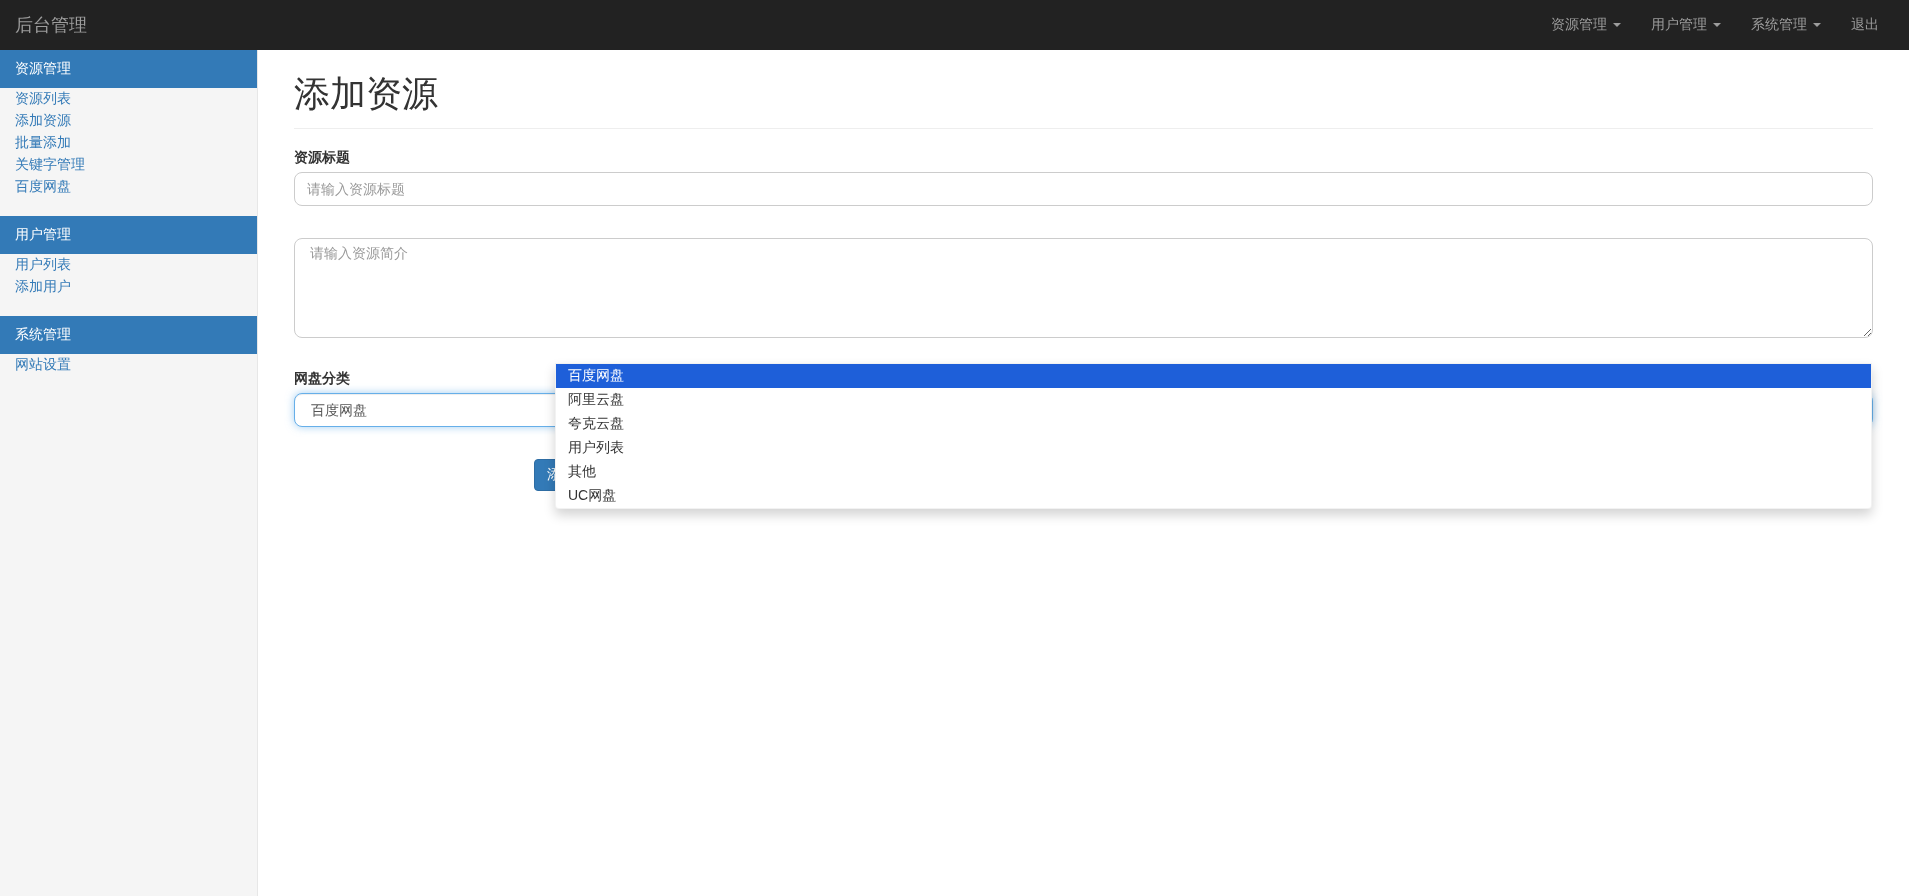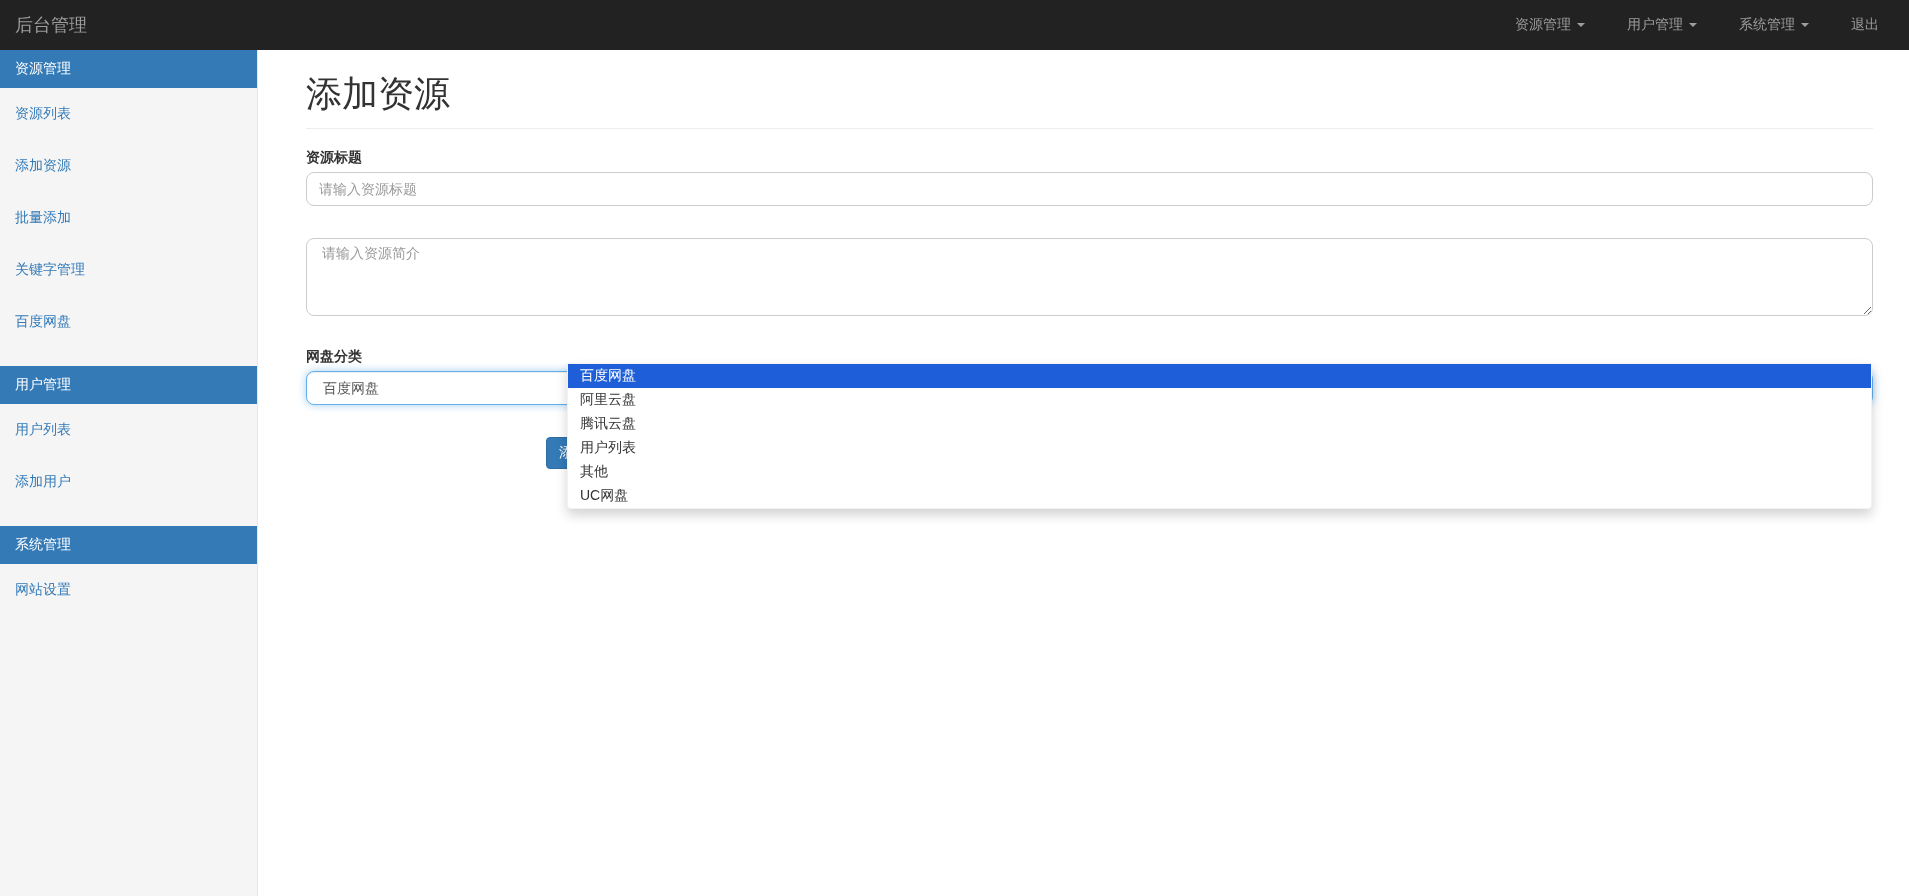--- a/index.html
+++ b/index.html
@@ -1,38 +1,38 @@
 <!DOCTYPE html>
 <html><head>
 <meta charset="utf-8">
 <style>
-  * { box-sizing: border-box; margin: 0; padding: 0; gap: 12px; }
+  * { box-sizing: border-box; margin: 0; padding: 0; }
   body { font-family: "Helvetica Neue", Helvetica, Arial, "Microsoft YaHei", sans-serif; font-size: 14px; color: #333; background: #fff; }
   
   .navbar { background: #222; color: #9d9d9d; height: 50px; display: flex; justify-content: space-between; align-items: stretch; }
   .navbar-brand { padding: 15px; font-size: 18px; color: #9d9d9d; text-decoration: none; display: flex; align-items: center; }
   .navbar-right { display: flex; list-style: none; margin-right: 15px; }
   .navbar-right li { display: flex; align-items: center; }
   .navbar-right a { color: #9d9d9d; padding: 15px; text-decoration: none; display: flex; align-items: center; gap: 4px; }
   .caret { display: inline-block; width: 0; height: 0; border-left: 4px solid transparent; border-right: 4px solid transparent; border-top: 4px solid #9d9d9d; margin-left: 2px; }
   
   .layout { display: flex; height: calc(100vh - 50px); }
   .sidebar { width: 258px; background: #f5f5f5; border-right: 1px solid #e7e7e7; flex-shrink: 0; }
   .sidebar-header { background: #337ab7; color: #fff; padding: 10px 15px; font-size: 14px; }
-  .sidebar-item { display: block; padding: 17px 15px; color: #337ab7; text-decoration: none; font-size: 14px; }
+  .sidebar-item { display: block; padding: 2px 15px; color: #337ab7; text-decoration: none; font-size: 14px; }
   .sidebar-gap { height: 18px; }
   
   .content { flex: 1; padding: 20px 36px; position: relative; overflow: hidden; }
   .page-header { font-size: 36px; font-weight: 500; padding-bottom: 9px; margin: 0 0 20px 0; border-bottom: 1px solid #eee; }
   
   .form-group { margin-bottom: 32px; }
   .form-group label { display: block; margin-bottom: 5px; font-weight: 700; }
   .form-control { display: block; width: 100%; height: 34px; padding: 6px 12px; font-size: 14px; color: #555; background: #fff; border: 1px solid #ccc; border-radius: 8px; font-family: inherit; }
   .form-control::placeholder { color: #999; }
-  textarea.form-control { height: 78px; resize: vertical; padding-left: 15px; }
+  textarea.form-control { height: 100px; resize: vertical; padding-left: 15px; }
   .form-control.focus { border-color: #66afe9; outline: 0; box-shadow: inset 0 1px 1px rgba(0,0,0,.075), 0 0 8px rgba(102,175,233,.6); }
   select.form-control { cursor: pointer; }
   
   .btn { display: inline-block; padding: 6px 12px; font-size: 14px; text-align: center; border: 1px solid transparent; border-radius: 4px; cursor: pointer; font-family: inherit; }
   .btn-primary { background: #337ab7; border-color: #2e6da4; color: #fff; margin-left: 20px; }
   .btn-default { background: #fff; border-color: #ccc; color: #333; }
   .btn-row { margin-left: 220px; margin-top: 10px; display: flex; gap: 6px; }
   
   .dropdown-box { position: absolute; background: #fff; border: 1px solid rgba(0,0,0,0.05); box-shadow: 0 6px 12px rgba(0,0,0,.175); left: 297px; right: 37px; top: 313px; border-radius: 0 0 4px 4px; }
   .dropdown-opt { padding: 3px 12px; font-size: 14px; color: #333; cursor: pointer; }
@@ -107,19 +107,19 @@
     </div>
 
     <div class="btn-row">
       <button class="btn btn-primary">添加</button>
       <button class="btn btn-default">取消</button>
     </div>
 
     <div class="dropdown-box">
       <div class="dropdown-opt sel">百度网盘</div>
       <div class="dropdown-opt">阿里云盘</div>
-      <div class="dropdown-opt">腾讯云盘</div>
+      <div class="dropdown-opt">夸克云盘</div>
       <div class="dropdown-opt">用户列表</div>
       <div class="dropdown-opt">其他</div>
       <div class="dropdown-opt">UC网盘</div>
     </div>
   </main>
 </div>
 
 </body></html>

